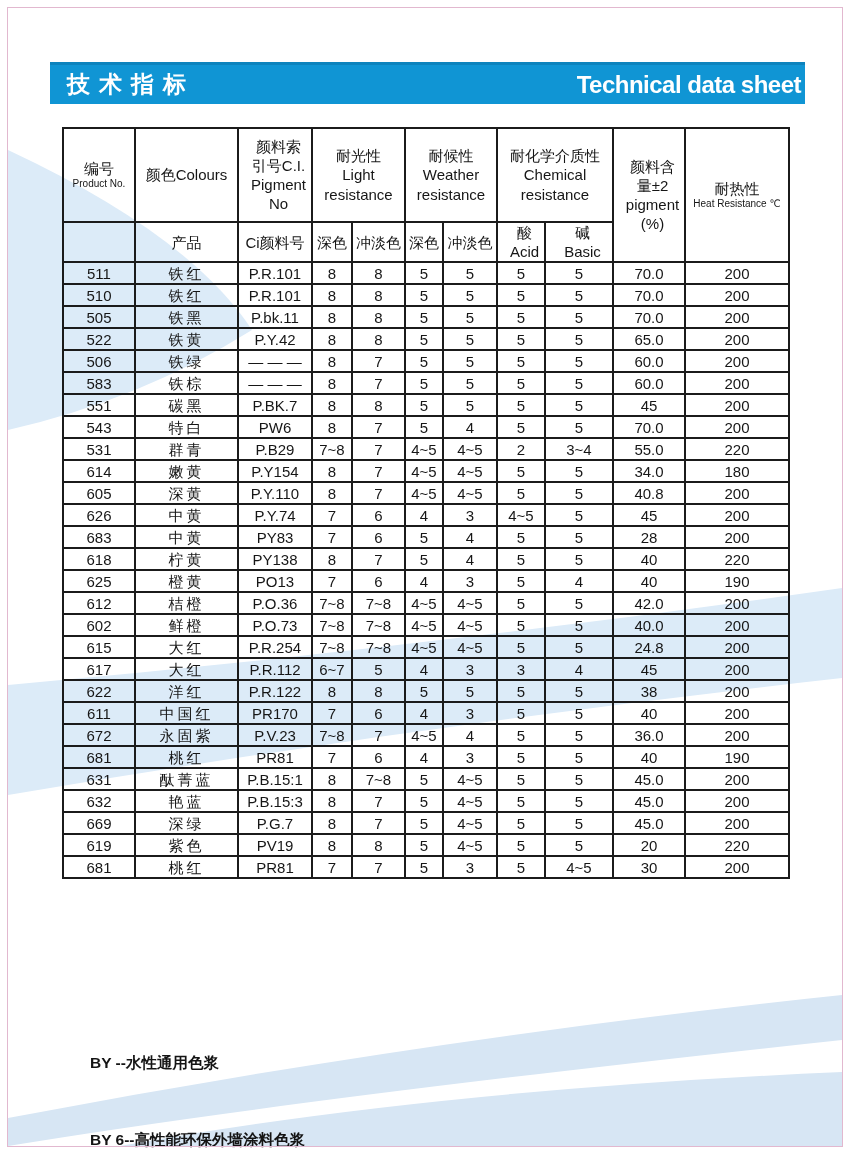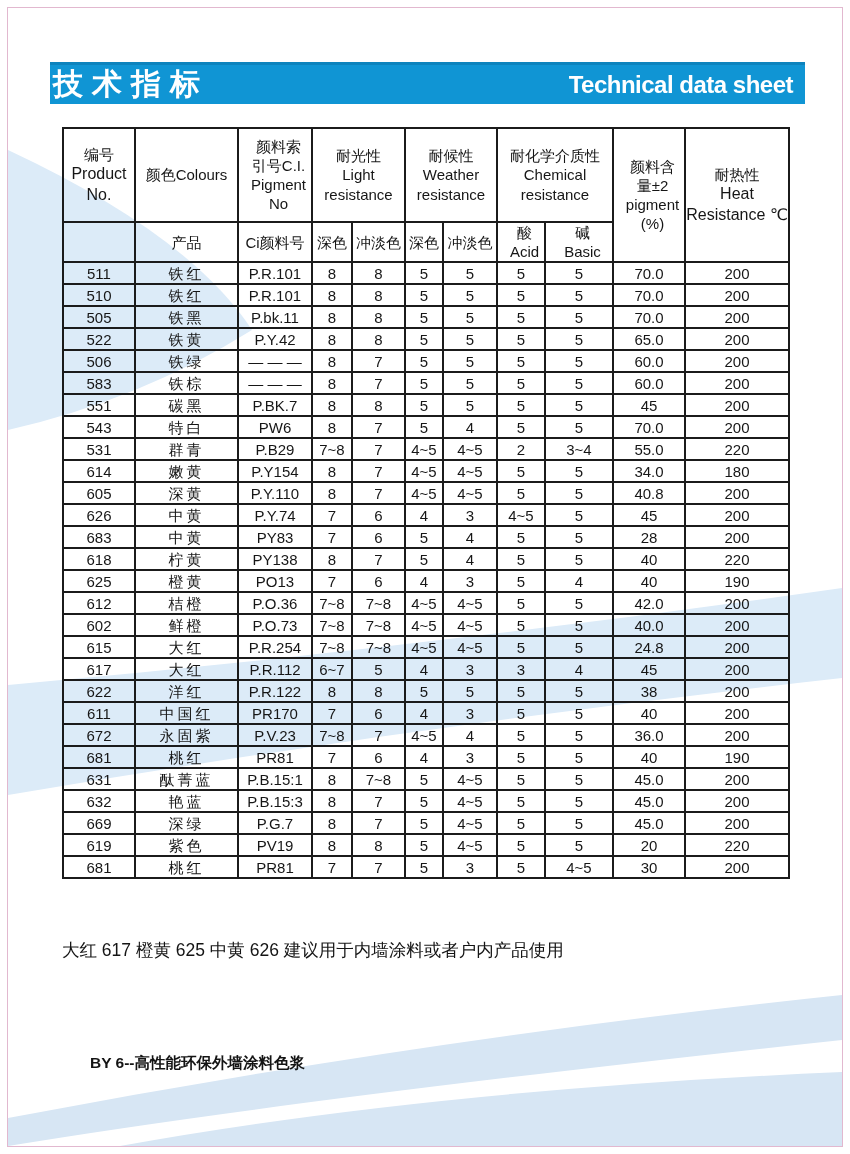--- a/index.html
+++ b/index.html
@@ -16,46 +16,46 @@
     position:absolute;left:7px;top:7px;right:7px;bottom:7px;
     border:1px solid #e2b8cf;pointer-events:none;z-index:6;
   }
   
   .titlebar{
     position:absolute;left:50px;top:62px;width:755px;height:42px;
     background:#1095d4;border-top:3px solid #0d83bd;box-sizing:border-box;
     display:flex;align-items:center;justify-content:space-between;z-index:2;
   }
   .titlebar .zh{
-    color:#fff;font-size:30px;font-weight:bold;letter-spacing:9px;
-    padding-left:3px;white-space:nowrap;
+    color:#fff;font-size:23px;font-weight:bold;letter-spacing:9px;
+    padding-left:17px;white-space:nowrap;
   }
   .titlebar .en{
     color:#fff;font-size:24px;font-weight:bold;letter-spacing:-0.5px;
-    padding-right:12px;white-space:nowrap;text-align:center;
+    padding-right:4px;white-space:nowrap;text-align:center;
   }
   
   table.sheet{
     position:absolute;left:62px;top:127px;width:726px;z-index:2;
     border-collapse:collapse;table-layout:fixed;background:transparent;
   }
   table.sheet th,table.sheet td{
     border:2px solid #1b1b1b;padding:0;margin:0;
     text-align:center;vertical-align:middle;
     font-weight:normal;color:#161616;overflow:hidden;
   }
   table.sheet thead th{font-size:15px;line-height:1.28;}
   table.sheet .hrow1{height:94px;}
   table.sheet .hrow2{height:37px;padding-left:16px;}
   table.sheet tbody tr{height:22px;}
   table.sheet tbody td{font-size:15px;line-height:1;}
   table.sheet tbody td:nth-child(2){letter-spacing:3px;}
   .preline{white-space:pre-line;}
   .al{text-align:left;padding-left:7px !important;}
-  .en-sub{font-size:16px;display:block;letter-spacing:0;}
+  .en-sub{font-size:10px;display:block;letter-spacing:0;}
   .zh-head{display:block;}
   
   .notes{
     position:absolute;left:62px;top:936px;width:730px;z-index:2;
     font-size:17.5px;line-height:28px;color:#141414;
   }
   
   .legend{
     position:absolute;top:999px;z-index:2;
     font-size:15.5px;font-weight:bold;line-height:25.5px;color:#141414;
@@ -500,22 +500,22 @@
         <td>3</td>
         <td>5</td>
         <td>4~5</td>
         <td>30</td>
         <td>200</td>
       </tr>
     </tbody>
 </table>
 
 <div class="notes">
-  <div>大红 617  橙黄 625  中黄 626  建议用于内墙涂料或者户内产品使用</div>
 </div>
 
 <div class="legend left">
+  <div>BY --水性通用色浆</div>
   <div>BY 6--高性能环保外墙涂料色浆</div>
   
 </div>
 <div class="legend right">
   
 </div>
 
 </body></html>

